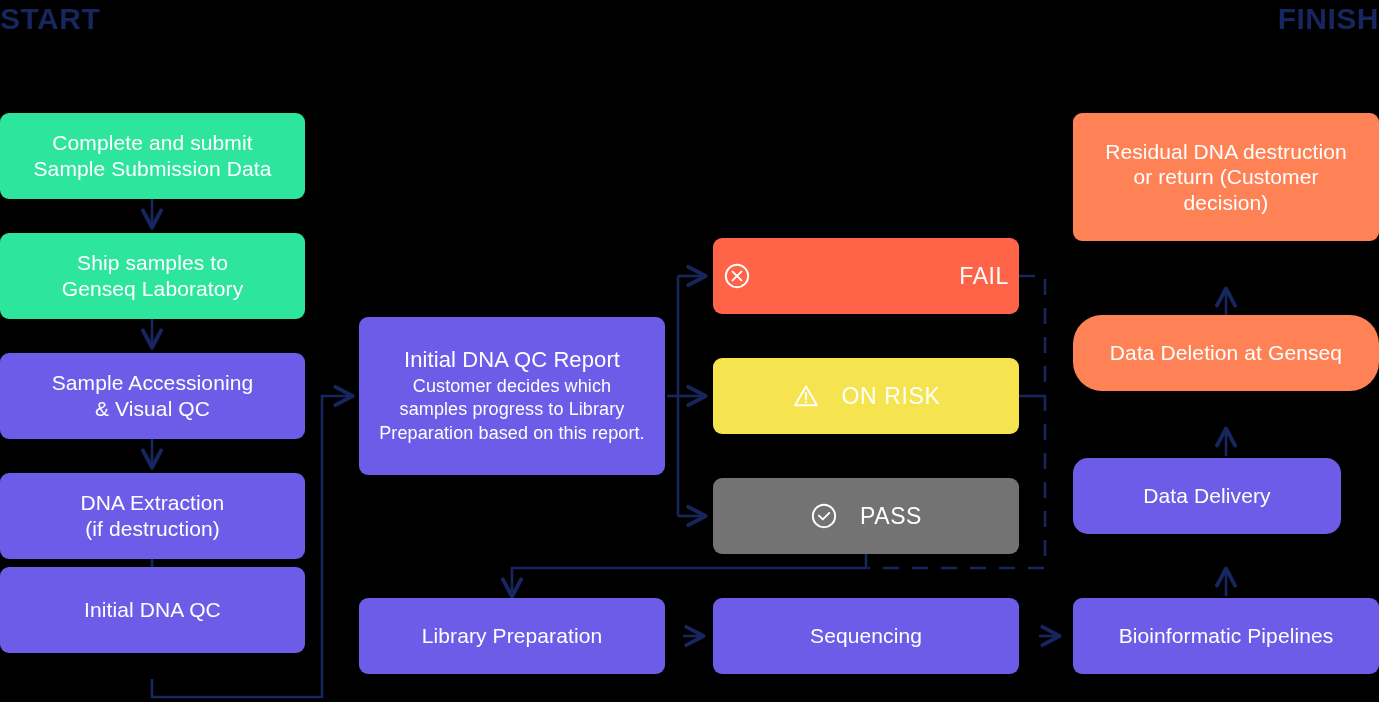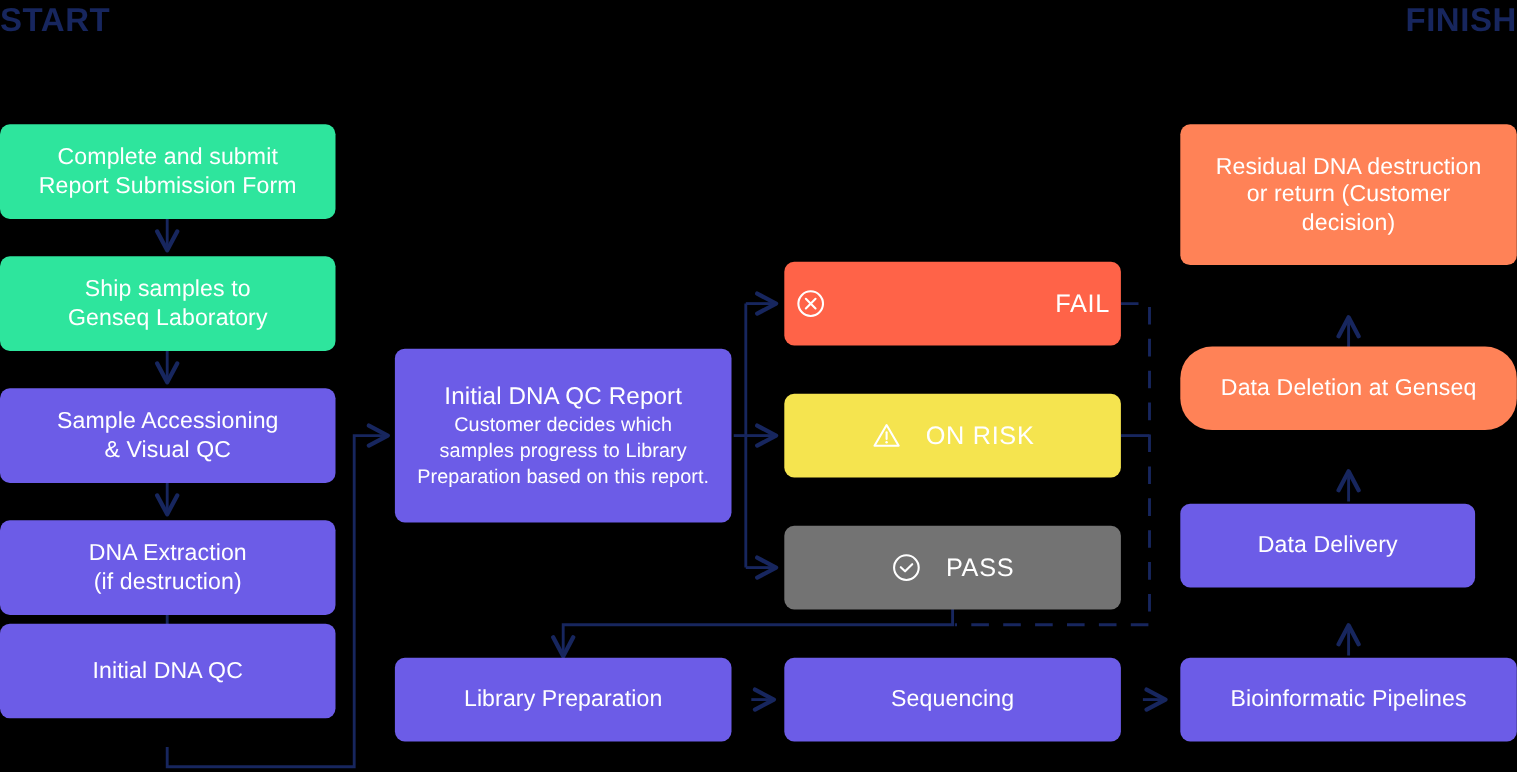--- a/index.html
+++ b/index.html
@@ -133,21 +133,21 @@
     <g>
       <path class="w" d="M1226,456 L1226,429" marker-end="url(#ar)"></path>
     </g>
     <g>
       <path class="w" d="M1226,316 L1226,289" marker-end="url(#ar)"></path>
     </g>
   </svg>
 
   <div class="node n-green" style="left:0px; top:113px; width:305px; height:86px; font-size:21px;">
     <span class="ln">Complete and submit</span>
-    <span class="ln">Report Submission Form</span>
+    <span class="ln">Sample Submission Data</span>
   </div>
 
   <div class="node n-green" style="left:0px; top:233px; width:305px; height:86px; font-size:21px;">
     <span class="ln">Ship samples to</span>
     <span class="ln">Genseq Laboratory</span>
   </div>
 
   <div class="node n-purple" style="left:0px; top:353px; width:305px; height:86px; font-size:21px;">
     <span class="ln">Sample Accessioning</span>
     <span class="ln">&amp; Visual QC</span>
@@ -211,21 +211,21 @@
   <div class="node n-orange" style="left:1073px; top:113px; width:306px; height:128px; font-size:21px;">
     <span class="ln">Residual DNA destruction</span>
     <span class="ln">or return (Customer</span>
     <span class="ln">decision)</span>
   </div>
 
   <div class="node n-orange" style="left:1073px; top:315px; width:306px; height:76px; font-size:21px;border-radius:29px;">
     <span class="ln">Data Deletion at Genseq</span>
   </div>
 
-  <div class="node n-purple" style="left:1073px; top:458px; width:268px; height:76px; font-size:21px;">
+  <div class="node n-purple" style="left:1073px; top:458px; width:268px; height:76px; font-size:21px;border-radius:15px;">
     <span class="ln">Data Delivery</span>
   </div>
 
   <div class="node n-purple" style="left:1073px; top:598px; width:306px; height:76px; font-size:21px;">
     <span class="ln">Bioinformatic Pipelines</span>
   </div>
 
 </div>
 
 </body></html>

